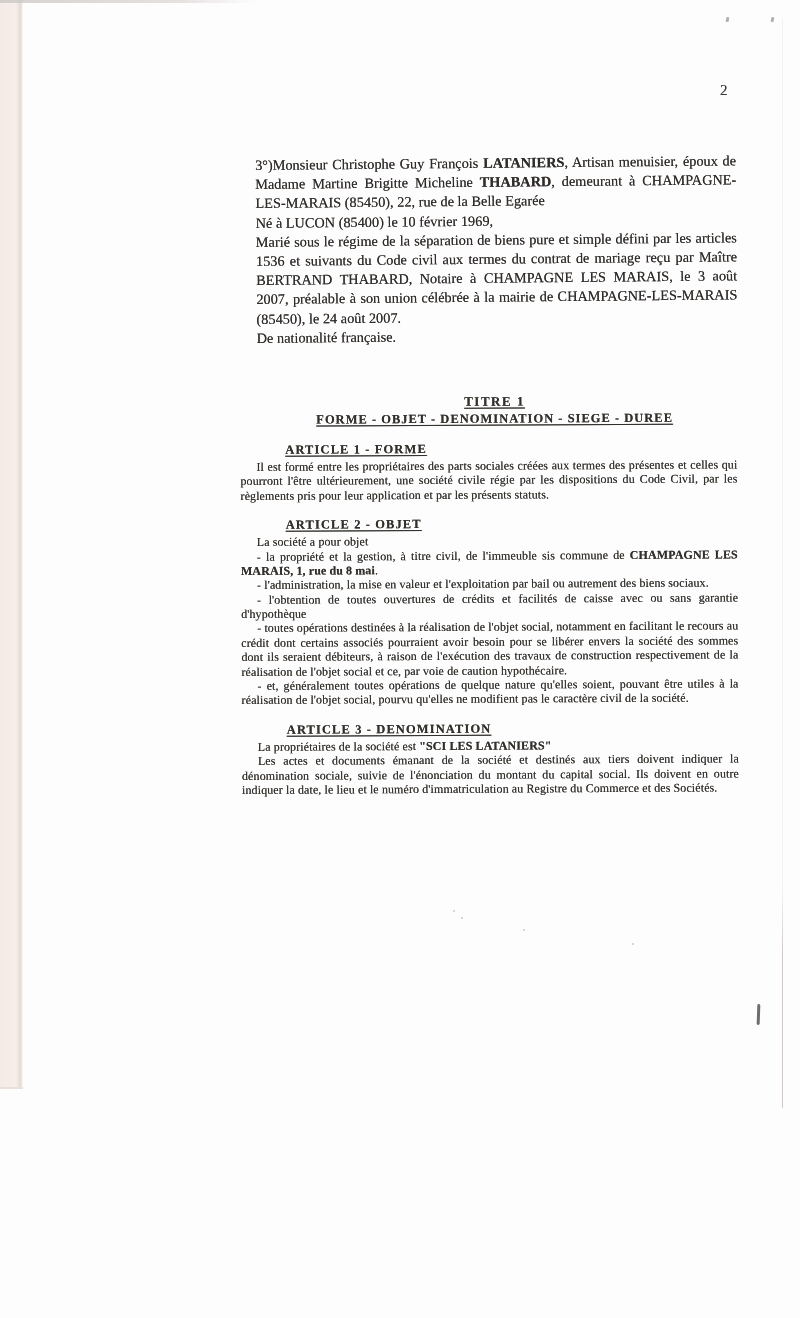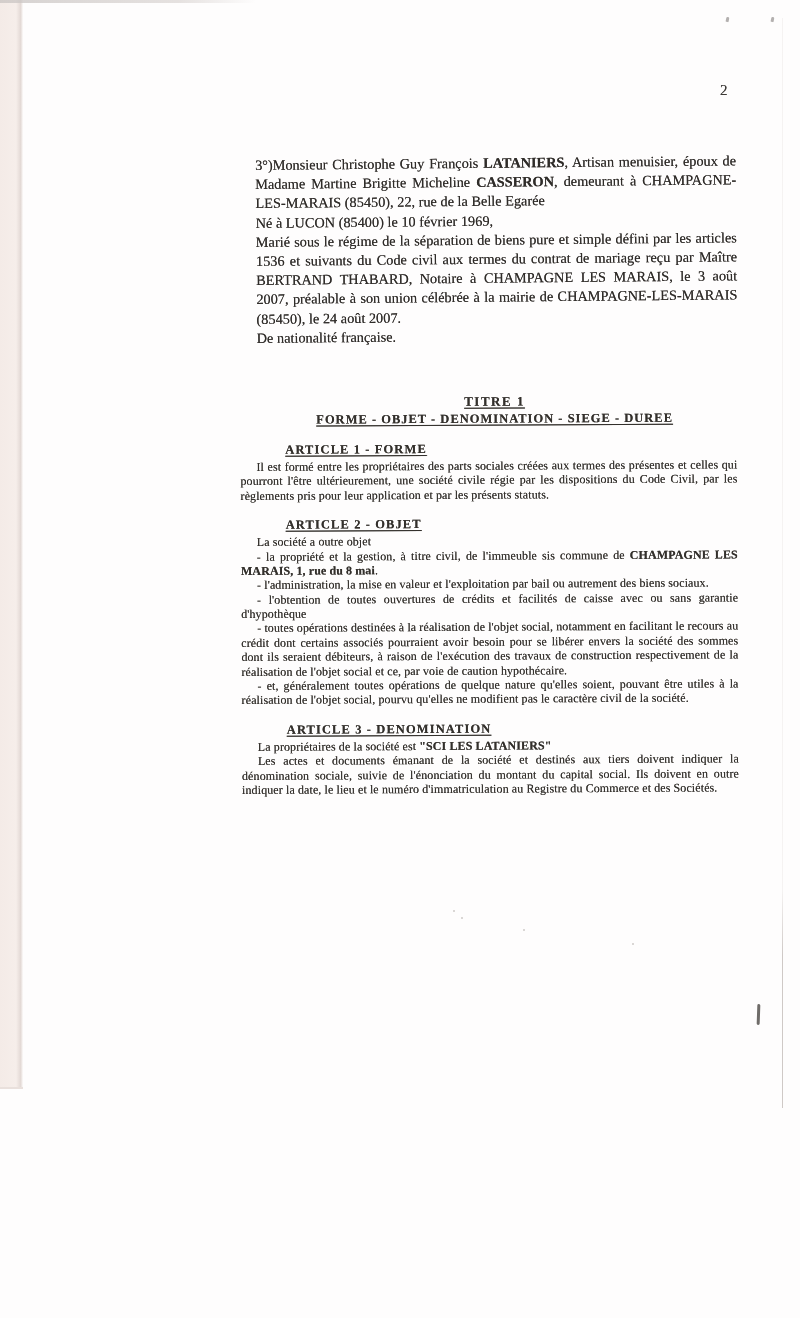--- a/index.html
+++ b/index.html
@@ -152,39 +152,39 @@
   <div class="top-mark" style="left:771px; top:17px;"></div>
   <div class="speck" style="left:453px; top:910px;"></div>
   <div class="speck" style="left:461px; top:917px;"></div>
   <div class="speck" style="left:523px; top:929px;"></div>
   <div class="speck" style="left:632px; top:943px;"></div>
   <div class="pen-mark"></div>
 
   <div class="page-number">2</div>
 
   <div class="intro" id="intro">
-      <p class="para"><span>3°)Monsieur Christophe Guy François </span><span class="b">LATANIERS</span><span>, Artisan menuisier, époux de Madame Martine Brigitte Micheline </span><span class="b">CASSERON</span><span>, demeurant à CHAMPAGNE-LES-MARAIS (85450), 22, rue de la Belle Egarée</span></p>
+      <p class="para"><span>3°)Monsieur Christophe Guy François </span><span class="b">LATANIERS</span><span>, Artisan menuisier, époux de Madame Martine Brigitte Micheline </span><span class="b">THABARD</span><span>, demeurant à CHAMPAGNE-LES-MARAIS (85450), 22, rue de la Belle Egarée</span></p>
       <p class="para"><span>Né à LUCON (85400) le 10 février 1969,</span></p>
       <p class="para"><span>Marié sous le régime de la séparation de biens pure et simple défini par les articles 1536 et suivants du Code civil aux termes du contrat de mariage reçu par Maître BERTRAND THABARD, Notaire à CHAMPAGNE LES MARAIS, le 3 août 2007, préalable à son union célébrée à la mairie de CHAMPAGNE-LES-MARAIS (85450), le 24 août 2007.</span></p>
       <p class="para"><span>De nationalité française.</span></p>
     </div>
 
   <div class="doc-body">
     <div class="title-block">
       <div class="doc-title">TITRE 1</div>
       <div class="doc-subtitle">FORME - OBJET - DENOMINATION - SIEGE - DUREE</div>
     </div>
     <div id="articles">
         <div class="article">
           <div class="article-heading">ARTICLE 1 - FORME</div>
           <p class="para indent"><span>Il est formé entre les propriétaires des parts sociales créées aux termes des présentes et celles qui pourront l'être ultérieurement, une société civile régie par les dispositions du Code Civil, par les règlements pris pour leur application et par les présents statuts.</span></p>
         </div>
         <div class="article">
           <div class="article-heading">ARTICLE 2 - OBJET</div>
-          <p class="para indent"><span>La société a outre objet</span></p>
+          <p class="para indent"><span>La société a pour objet</span></p>
           <p class="para indent"><span>- la propriété et la gestion, à titre civil, de l'immeuble sis commune de </span><span class="b">CHAMPAGNE LES MARAIS, 1, rue du 8 mai</span><span>.</span></p>
           <p class="para indent"><span>- l'administration, la mise en valeur et l'exploitation par bail ou autrement des biens sociaux.</span></p>
           <p class="para indent"><span>- l'obtention de toutes ouvertures de crédits et facilités de caisse avec ou sans garantie d'hypothèque</span></p>
           <p class="para indent"><span>- toutes opérations destinées à la réalisation de l'objet social, notamment en facilitant le recours au crédit dont certains associés pourraient avoir besoin pour se libérer envers la société des sommes dont ils seraient débiteurs, à raison de l'exécution des travaux de construction respectivement de la réalisation de l'objet social et ce, par voie de caution hypothécaire.</span></p>
           <p class="para indent"><span>- et, généralement toutes opérations de quelque nature qu'elles soient, pouvant être utiles à la réalisation de l'objet social, pourvu qu'elles ne modifient pas le caractère civil de la société.</span></p>
         </div>
         <div class="article">
           <div class="article-heading">ARTICLE 3 - DENOMINATION</div>
           <p class="para indent"><span>La propriétaires de la société est </span><span class="b">"SCI LES LATANIERS"</span></p>
           <p class="para indent"><span>Les actes et documents émanant de la société et destinés aux tiers doivent indiquer la dénomination sociale, suivie de l'énonciation du montant du capital social. Ils doivent en outre indiquer la date, le lieu et le numéro d'immatriculation au Registre du Commerce et des Sociétés.</span></p>

